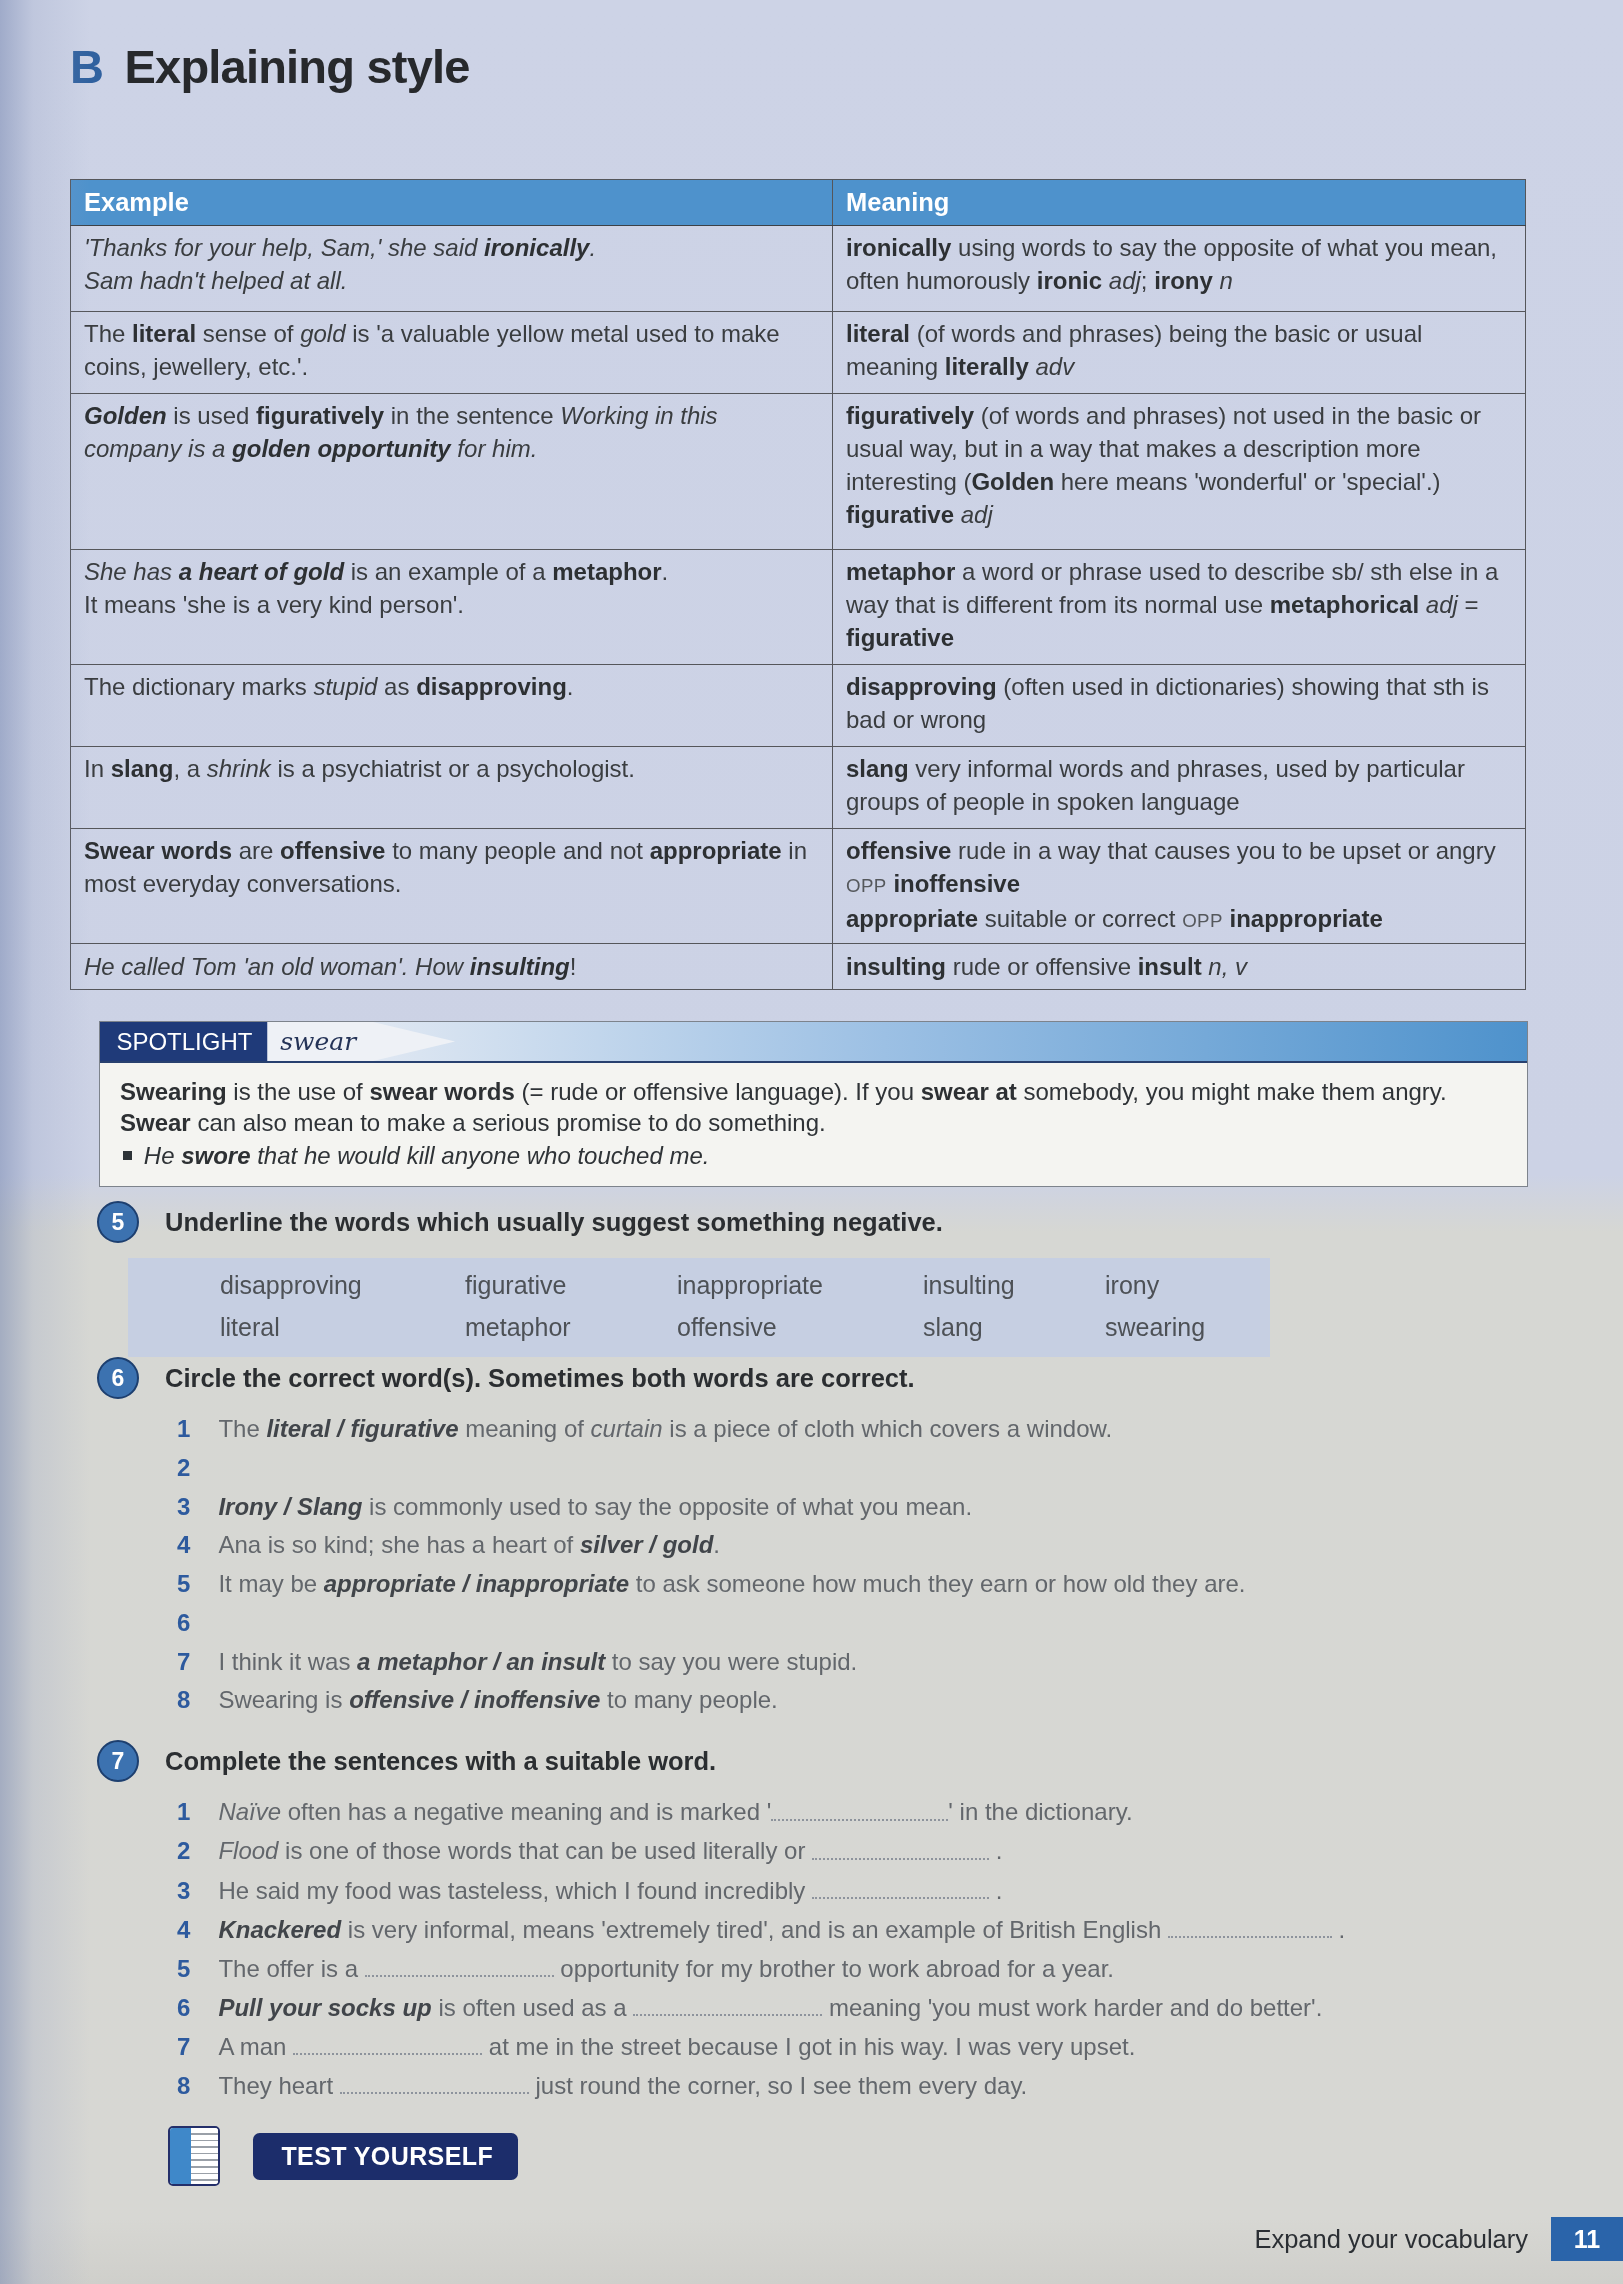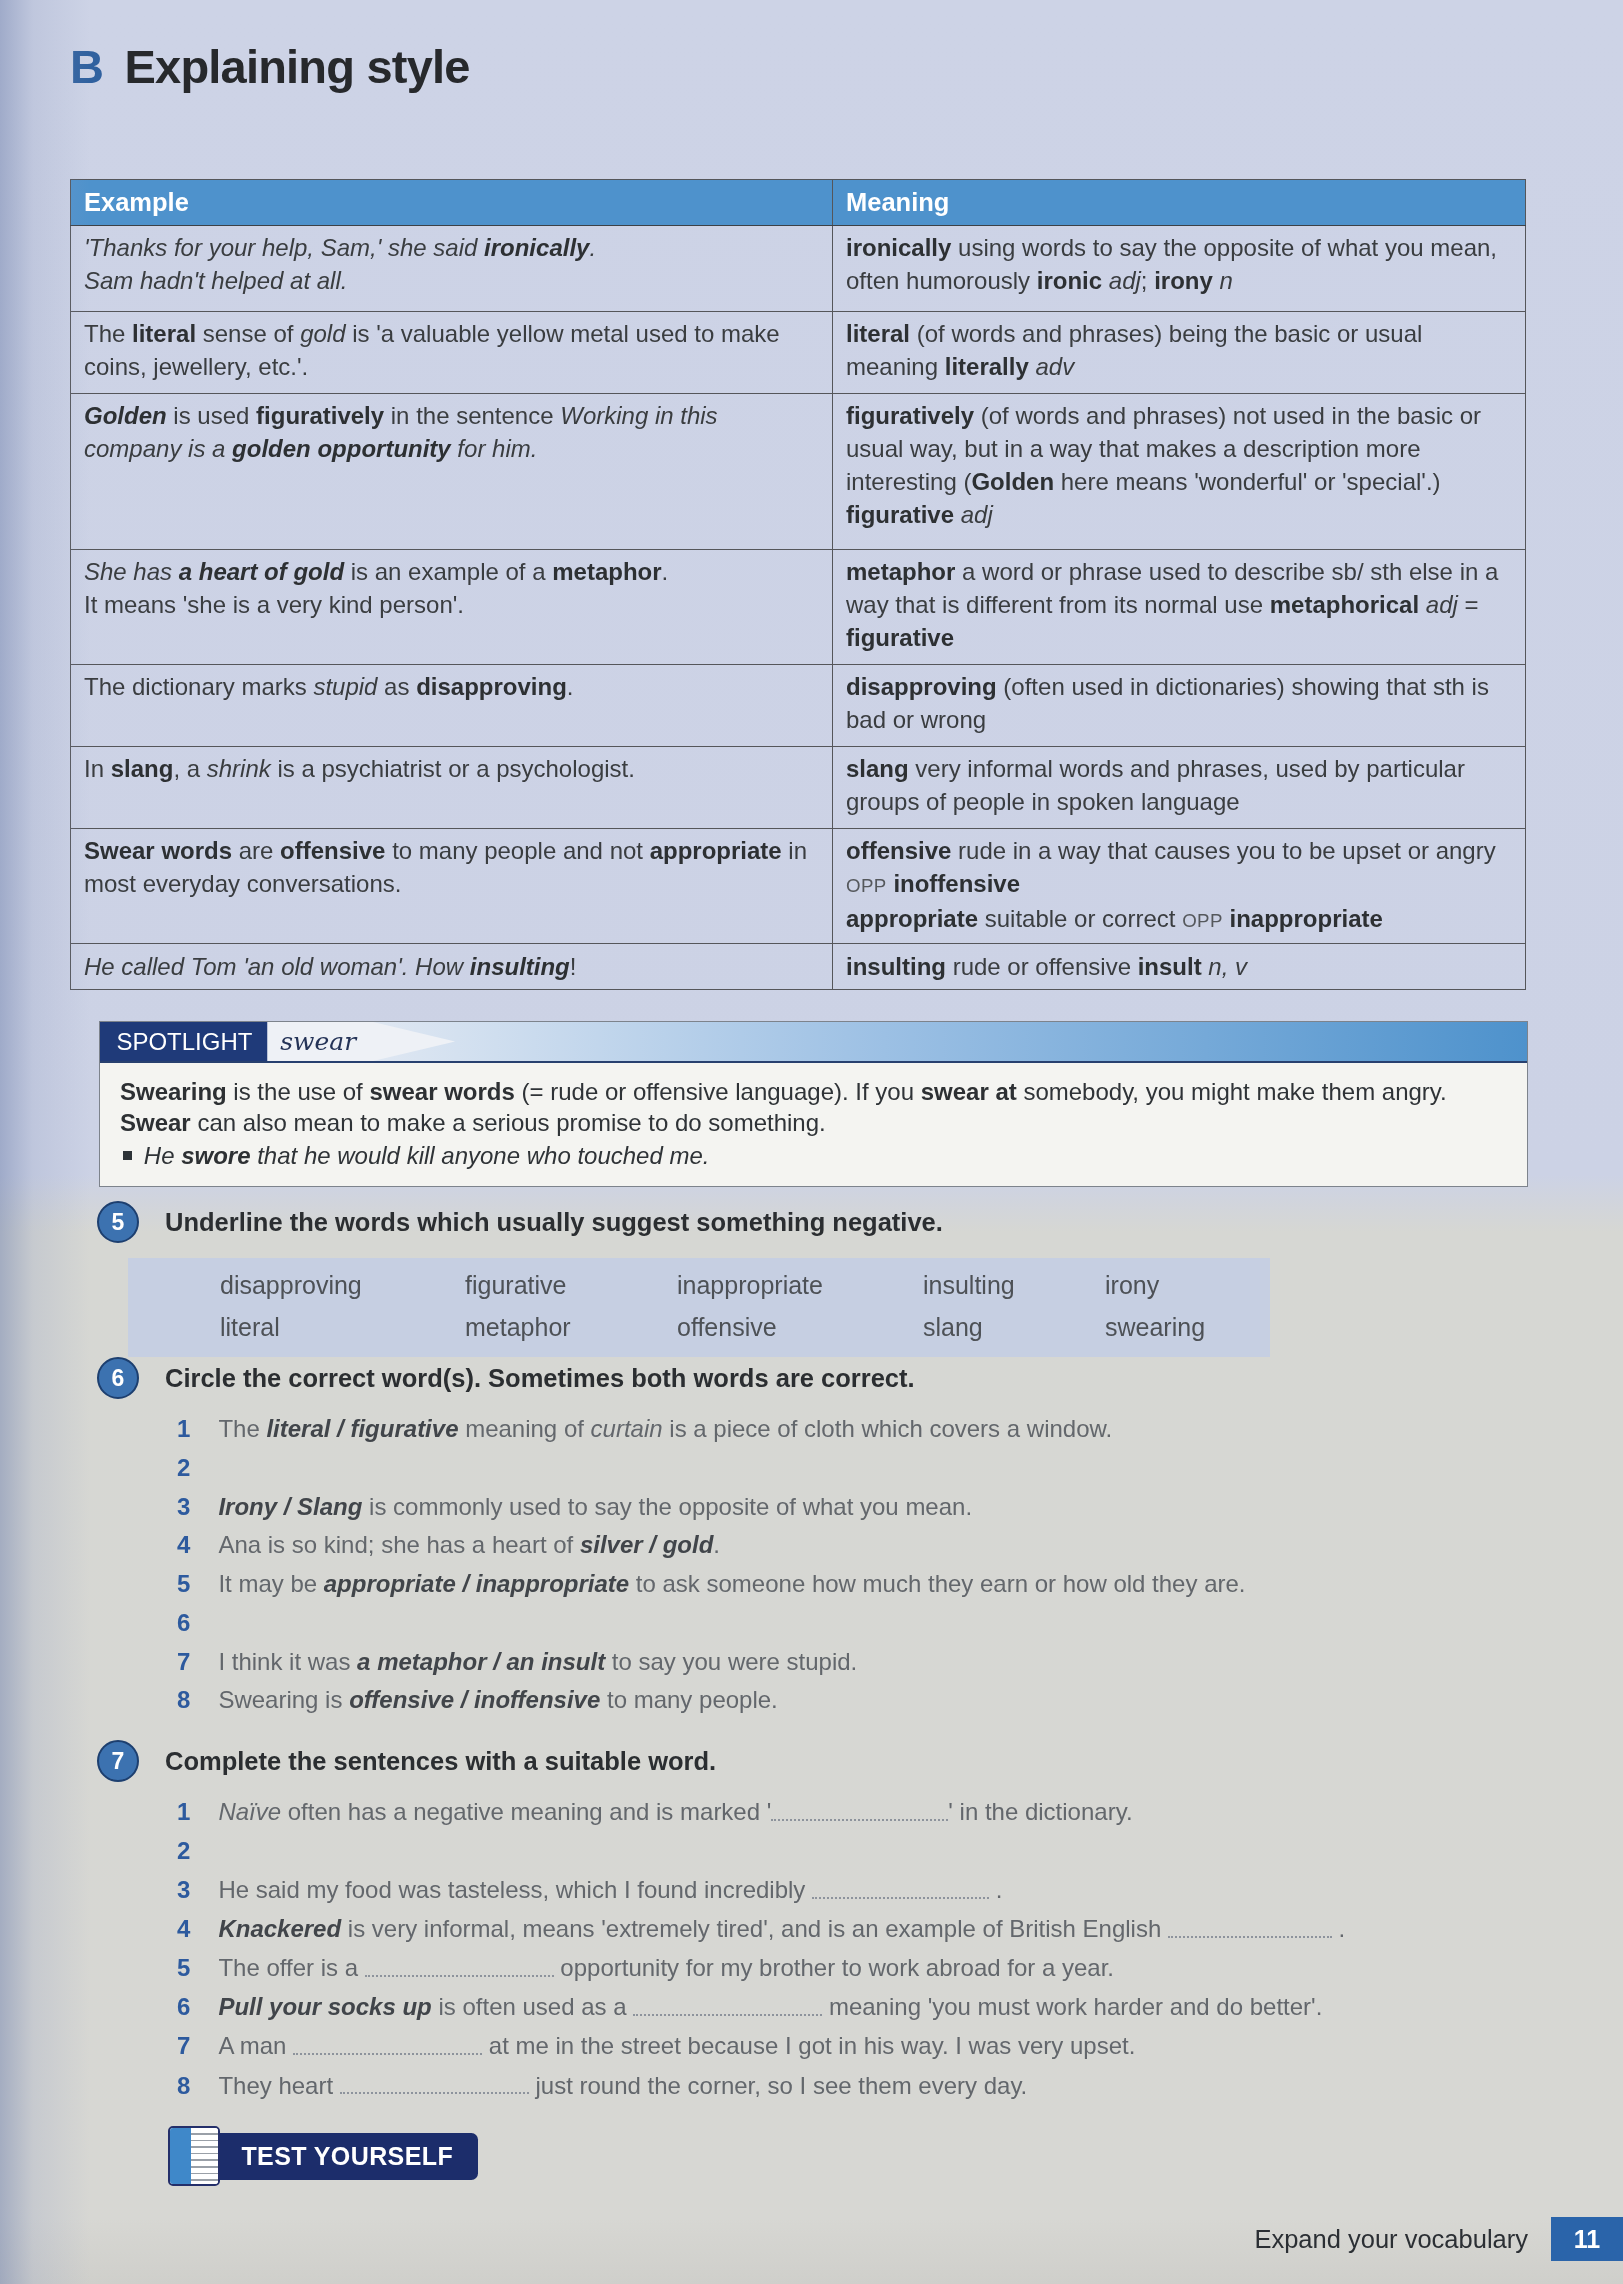--- a/index.html
+++ b/index.html
@@ -67,21 +67,21 @@
     padding:13px 0 15px 92px;box-sizing:border-box;
     display:grid;grid-template-columns:245px 212px 246px 182px auto;row-gap:13px;
     font-size:25px;color:#4d5156;}
   .items{margin:16.4px 0 0 80px;}
   .item{display:flex;margin-top:10.7px;font-size:24px;line-height:28px;color:#63676c;}
   .item-num{width:25px;flex:0 0 auto;font-weight:bold;color:#2d5a9e;}
   .item-text{margin-left:16.4px;}
   .item-text .run-b,.item-text .run-bi{color:#41454a;}
 
   
-  .test-yourself{left:168px;top:2126px;display:flex;align-items:center;z-index:6;}
+  .test-yourself{left:168px;top:2126px;display:flex;align-items:center;z-index:6;gap:40px;}
   .book-icon{width:48px;height:56px;background:#fff;border:2.5px solid #242f6a;border-radius:5px;
     display:flex;overflow:hidden;margin-right:-6.6px;position:relative;z-index:2;}
   .book-cover{width:21.4px;height:100%;background:#3f88c9;}
   .book-pages{flex:1;background:repeating-linear-gradient(180deg,#fff 0 5px,#9aa0a8 5px 6.6px);}
   .ty-label{background:#1c2d6b;color:#fff;font-weight:bold;font-size:25px;letter-spacing:0.4px;
     padding:9px 25px 9px 28px;border-radius:6.6px;}
 
   
   .footer{right:0;top:2217px;display:flex;align-items:center;gap:23px;z-index:6;}
   .footer-label{font-size:25.5px;color:#2b2f34;}
@@ -218,20 +218,21 @@
     <div class="num-circle">7</div>
     <div class="ex-heading">Complete the sentences with a suitable word.</div>
   </div>
   <div class="items">
       <div class="item">
         <span class="item-num">1</span>
         <span class="item-text"><span class="run-i">Naïve</span><span> often has a negative meaning and is marked '</span><span class="blank" style="width: 177px;"></span><span>' in the dictionary.</span></span>
       </div>
       <div class="item">
         <span class="item-num">2</span>
+        <span class="item-text"><span class="run-i">Flood</span><span> is one of those words that can be used literally or </span><span class="blank" style="width: 177px;"></span><span> .</span></span>
       </div>
       <div class="item">
         <span class="item-num">3</span>
         <span class="item-text"><span>He said my food was tasteless, which I found incredibly </span><span class="blank" style="width: 177px;"></span><span> .</span></span>
       </div>
       <div class="item">
         <span class="item-num">4</span>
         <span class="item-text"><span class="run-bi">Knackered</span><span> is very informal, means 'extremely tired', and is an example of British English </span><span class="blank" style="width: 164px;"></span><span> .</span></span>
       </div>
       <div class="item">

